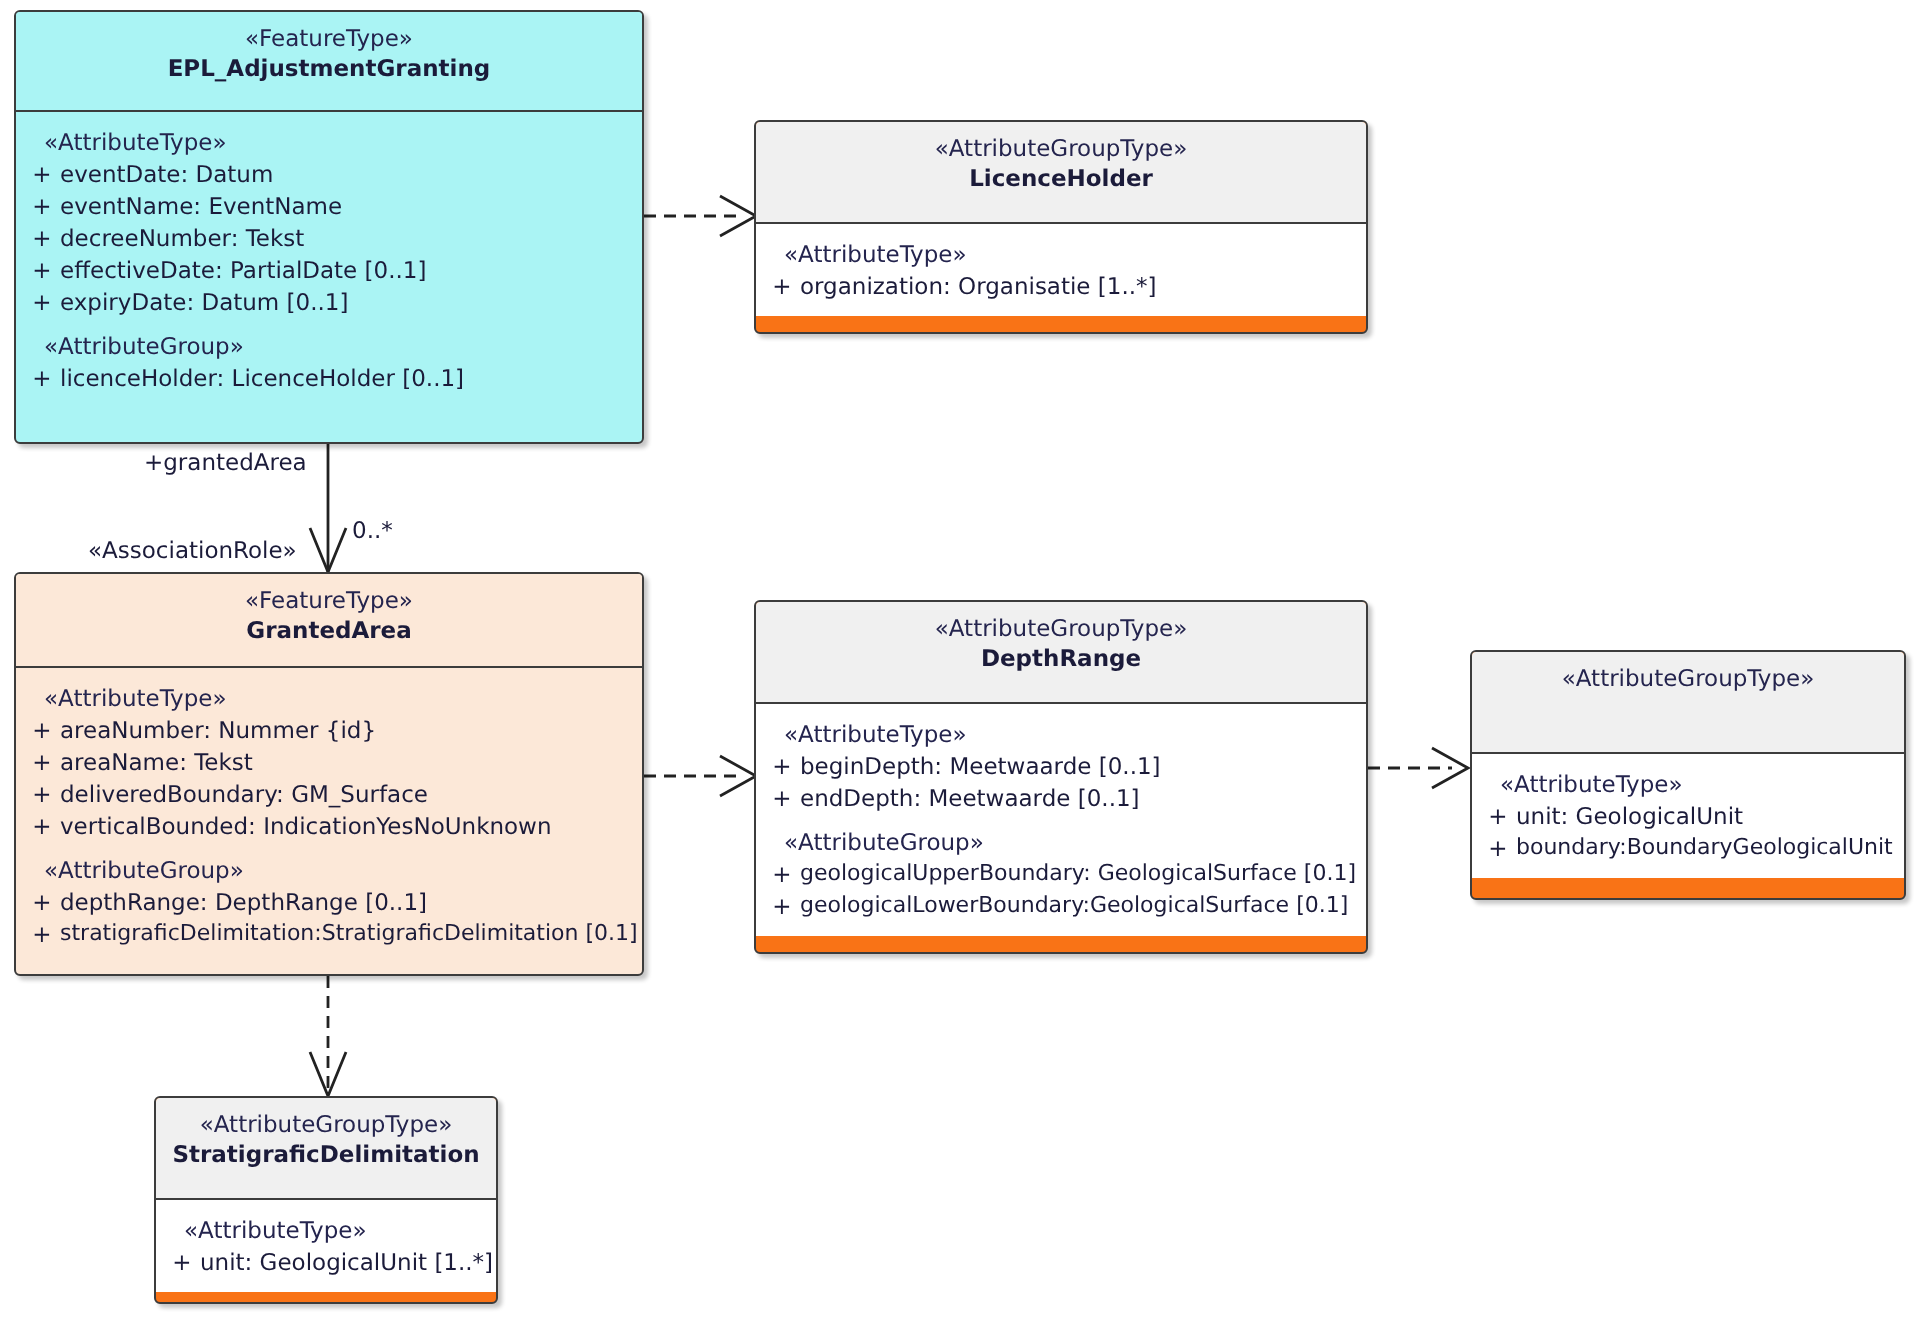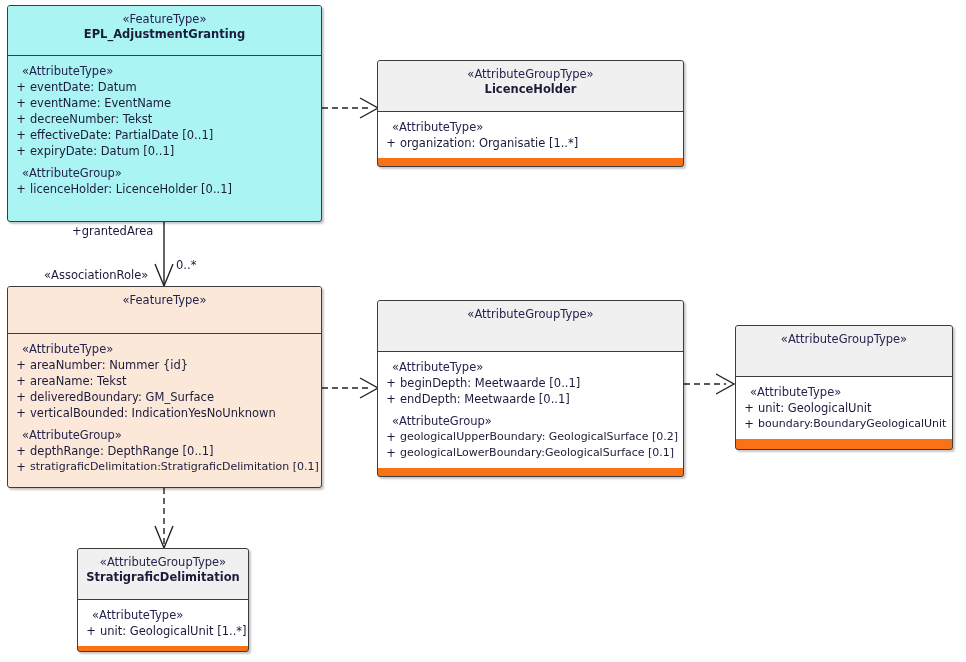--- a/index.html
+++ b/index.html
@@ -186,20 +186,21 @@
       <div class="attr-row">
         <span class="attr-vis">+</span>
         <span class="attr-text">organization: Organisatie [1..*]</span>
       </div>
     </div>
   </div>
 
   <div class="uml-box fill-peach" style="left:7px; top:286px; width:315px; height:202px;">
     <div class="uml-head" style="height:47px;">
       <div class="uml-stereo">«FeatureType»</div>
+      <div class="uml-name">GrantedArea</div>
     </div>
     <div class="uml-body">
       <div class="grp-label">«AttributeType»</div>
       <div class="attr-row">
         <span class="attr-vis">+</span>
         <span class="attr-text">areaNumber: Nummer {id}</span>
       </div>
       <div class="attr-row">
         <span class="attr-vis">+</span>
         <span class="attr-text">areaName: Tekst</span>
@@ -220,35 +221,36 @@
       <div class="attr-row">
         <span class="attr-vis">+</span>
         <span class="attr-text" style="font-size:11px;">stratigraficDelimitation:StratigraficDelimitation [0.1]</span>
       </div>
     </div>
   </div>
 
   <div class="uml-box fill-grey" style="left:377px; top:300px; width:307px; height:177px;">
     <div class="uml-head" style="height:51px;">
       <div class="uml-stereo">«AttributeGroupType»</div>
+      <div class="uml-name">DepthRange</div>
     </div>
     <div class="uml-body">
       <div class="grp-label">«AttributeType»</div>
       <div class="attr-row">
         <span class="attr-vis">+</span>
         <span class="attr-text">beginDepth: Meetwaarde [0..1]</span>
       </div>
       <div class="attr-row">
         <span class="attr-vis">+</span>
         <span class="attr-text">endDepth: Meetwaarde [0..1]</span>
       </div>
       <div class="grp-label spaced">«AttributeGroup»</div>
       <div class="attr-row">
         <span class="attr-vis">+</span>
-        <span class="attr-text" style="font-size:11px;">geologicalUpperBoundary: GeologicalSurface [0.2]</span>
+        <span class="attr-text" style="font-size:11px;">geologicalUpperBoundary: GeologicalSurface [0.1]</span>
       </div>
       <div class="attr-row">
         <span class="attr-vis">+</span>
         <span class="attr-text" style="font-size:11px;">geologicalLowerBoundary:GeologicalSurface [0.1]</span>
       </div>
     </div>
   </div>
 
   <div class="uml-box fill-grey" style="left:735px; top:325px; width:218px; height:125px;">
     <div class="uml-head" style="height:51px;">

